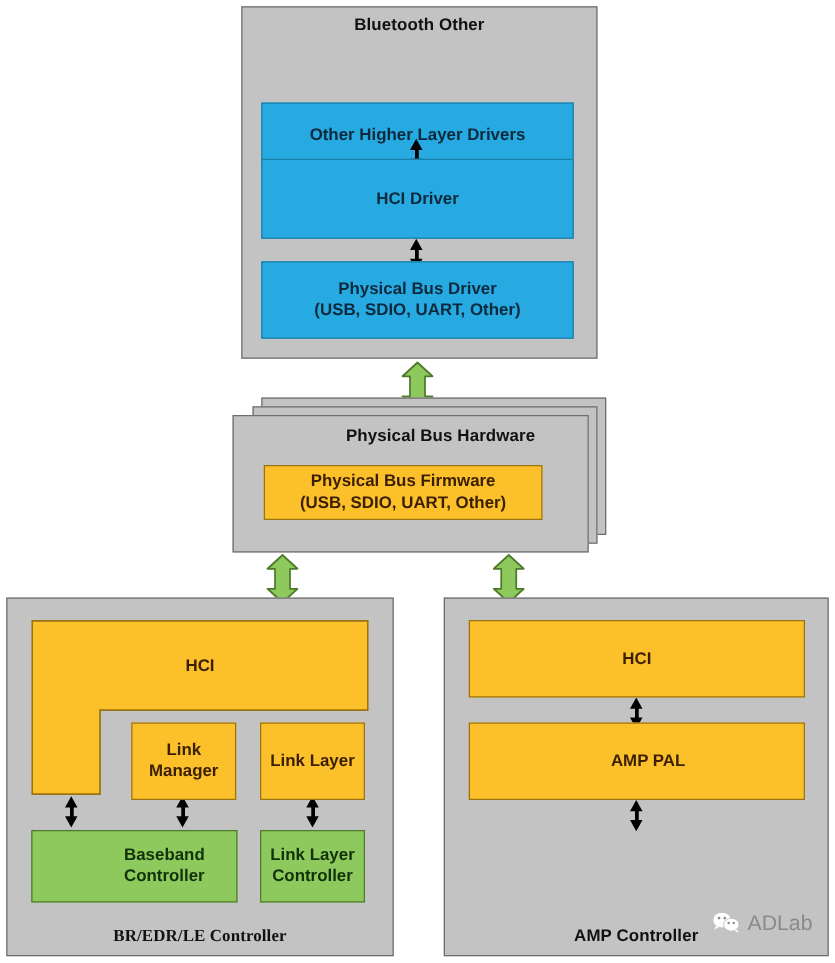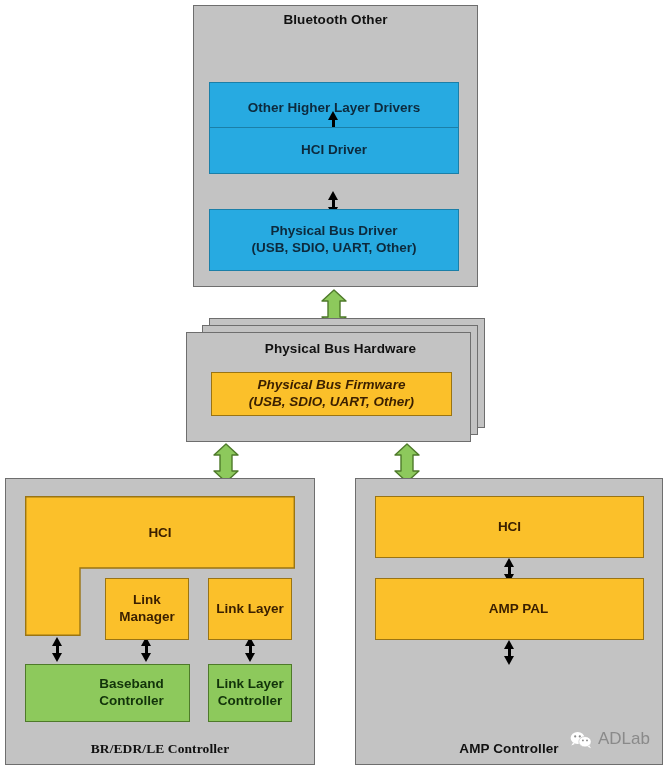--- a/index.html
+++ b/index.html
@@ -112,21 +112,21 @@
     align-items: center;
     justify-content: center;
     font-size: 13.5px;
     font-weight: bold;
     color: #3a1f00;
   }
   
   .watermark {
     position: absolute;
     display: flex;
-    align-items: flex-end;
+    align-items: flex-start;
     gap: 6px;
     color: #8a8a8a;
     font-size: 17px;
     font-weight: normal;
   }
   .wechat-icon { display: block; }
 </style>
 </head>
 <body>
 
@@ -135,41 +135,41 @@
   <div class="panel" style="left:193px; top:5px; width:285px; height:282px;">
   </div>
   <div class="panel-title" style="left:193px; top:12px; width:285px;">Bluetooth Other</div>
 
   <div class="blk blk-blue" style="left:209px; top:44px; width:250px; height:52px;margin-top:38px;">Other Higher Layer Drivers</div>
 
   <div class="arrow-b" style="left:328px; top:111px; height:25px;">
       <i></i>
     </div>
 
-  <div class="blk blk-blue" style="left:209px; top:127px; width:250px; height:47px;">HCI Driver</div>
+  <div class="blk blk-blue" style="left:209px; top:127px; width:250px; height:64px;">HCI Driver</div>
 
   <div class="arrow-b" style="left:328px; top:191px; height:25px;">
       <i></i>
     </div>
 
   <div class="blk blk-blue" style="left:209px; top:209px; width:250px; height:62px;">Physical Bus Driver
 (USB, SDIO, UART, Other)</div>
 
   <div class="arrow-g" style="left:320px; top:289px;">
     <svg width="28" height="40" viewBox="0 0 28 40">
       <polygon points="14,1 26,12 20,12 20,28 26,28 14,39 2,28 8,28 8,12 2,12" fill="#8dc95c" stroke="#4e7a2a" stroke-width="1.4" stroke-linejoin="round"></polygon>
     </svg>
   </div>
 
   <div class="stack-card" style="left:209px; top:318px; width:276px; height:110px;"></div>
   <div class="stack-card" style="left:202px; top:325px; width:276px; height:110px;"></div>
   <div class="panel" style="left:186px; top:332px; width:285px; height:110px;"></div>
-  <div class="panel-title" style="left:186px; top:341px; width:309px;">Physical Bus Hardware</div>
-
-  <div class="blk blk-orange" style="left:211px; top:372px; width:241px; height:44px;font-style:italic;">Physical Bus Firmware
+  <div class="panel-title" style="left:186px; top:341px; width:309px;padding-left:12px;">Physical Bus Hardware</div>
+
+  <div class="blk blk-orange" style="left:211px; top:372px; width:223px; height:44px;">Physical Bus Firmware
 (USB, SDIO, UART, Other)</div>
 
   <div class="arrow-g" style="left:212px; top:443px;">
     <svg width="28" height="40" viewBox="0 0 28 40">
       <polygon points="14,1 26,12 20,12 20,28 26,28 14,39 2,28 8,28 8,12 2,12" fill="#8dc95c" stroke="#4e7a2a" stroke-width="1.4" stroke-linejoin="round"></polygon>
     </svg>
   </div>
 
   <div class="arrow-g" style="left:393px; top:443px;">
     <svg width="28" height="40" viewBox="0 0 28 40">

